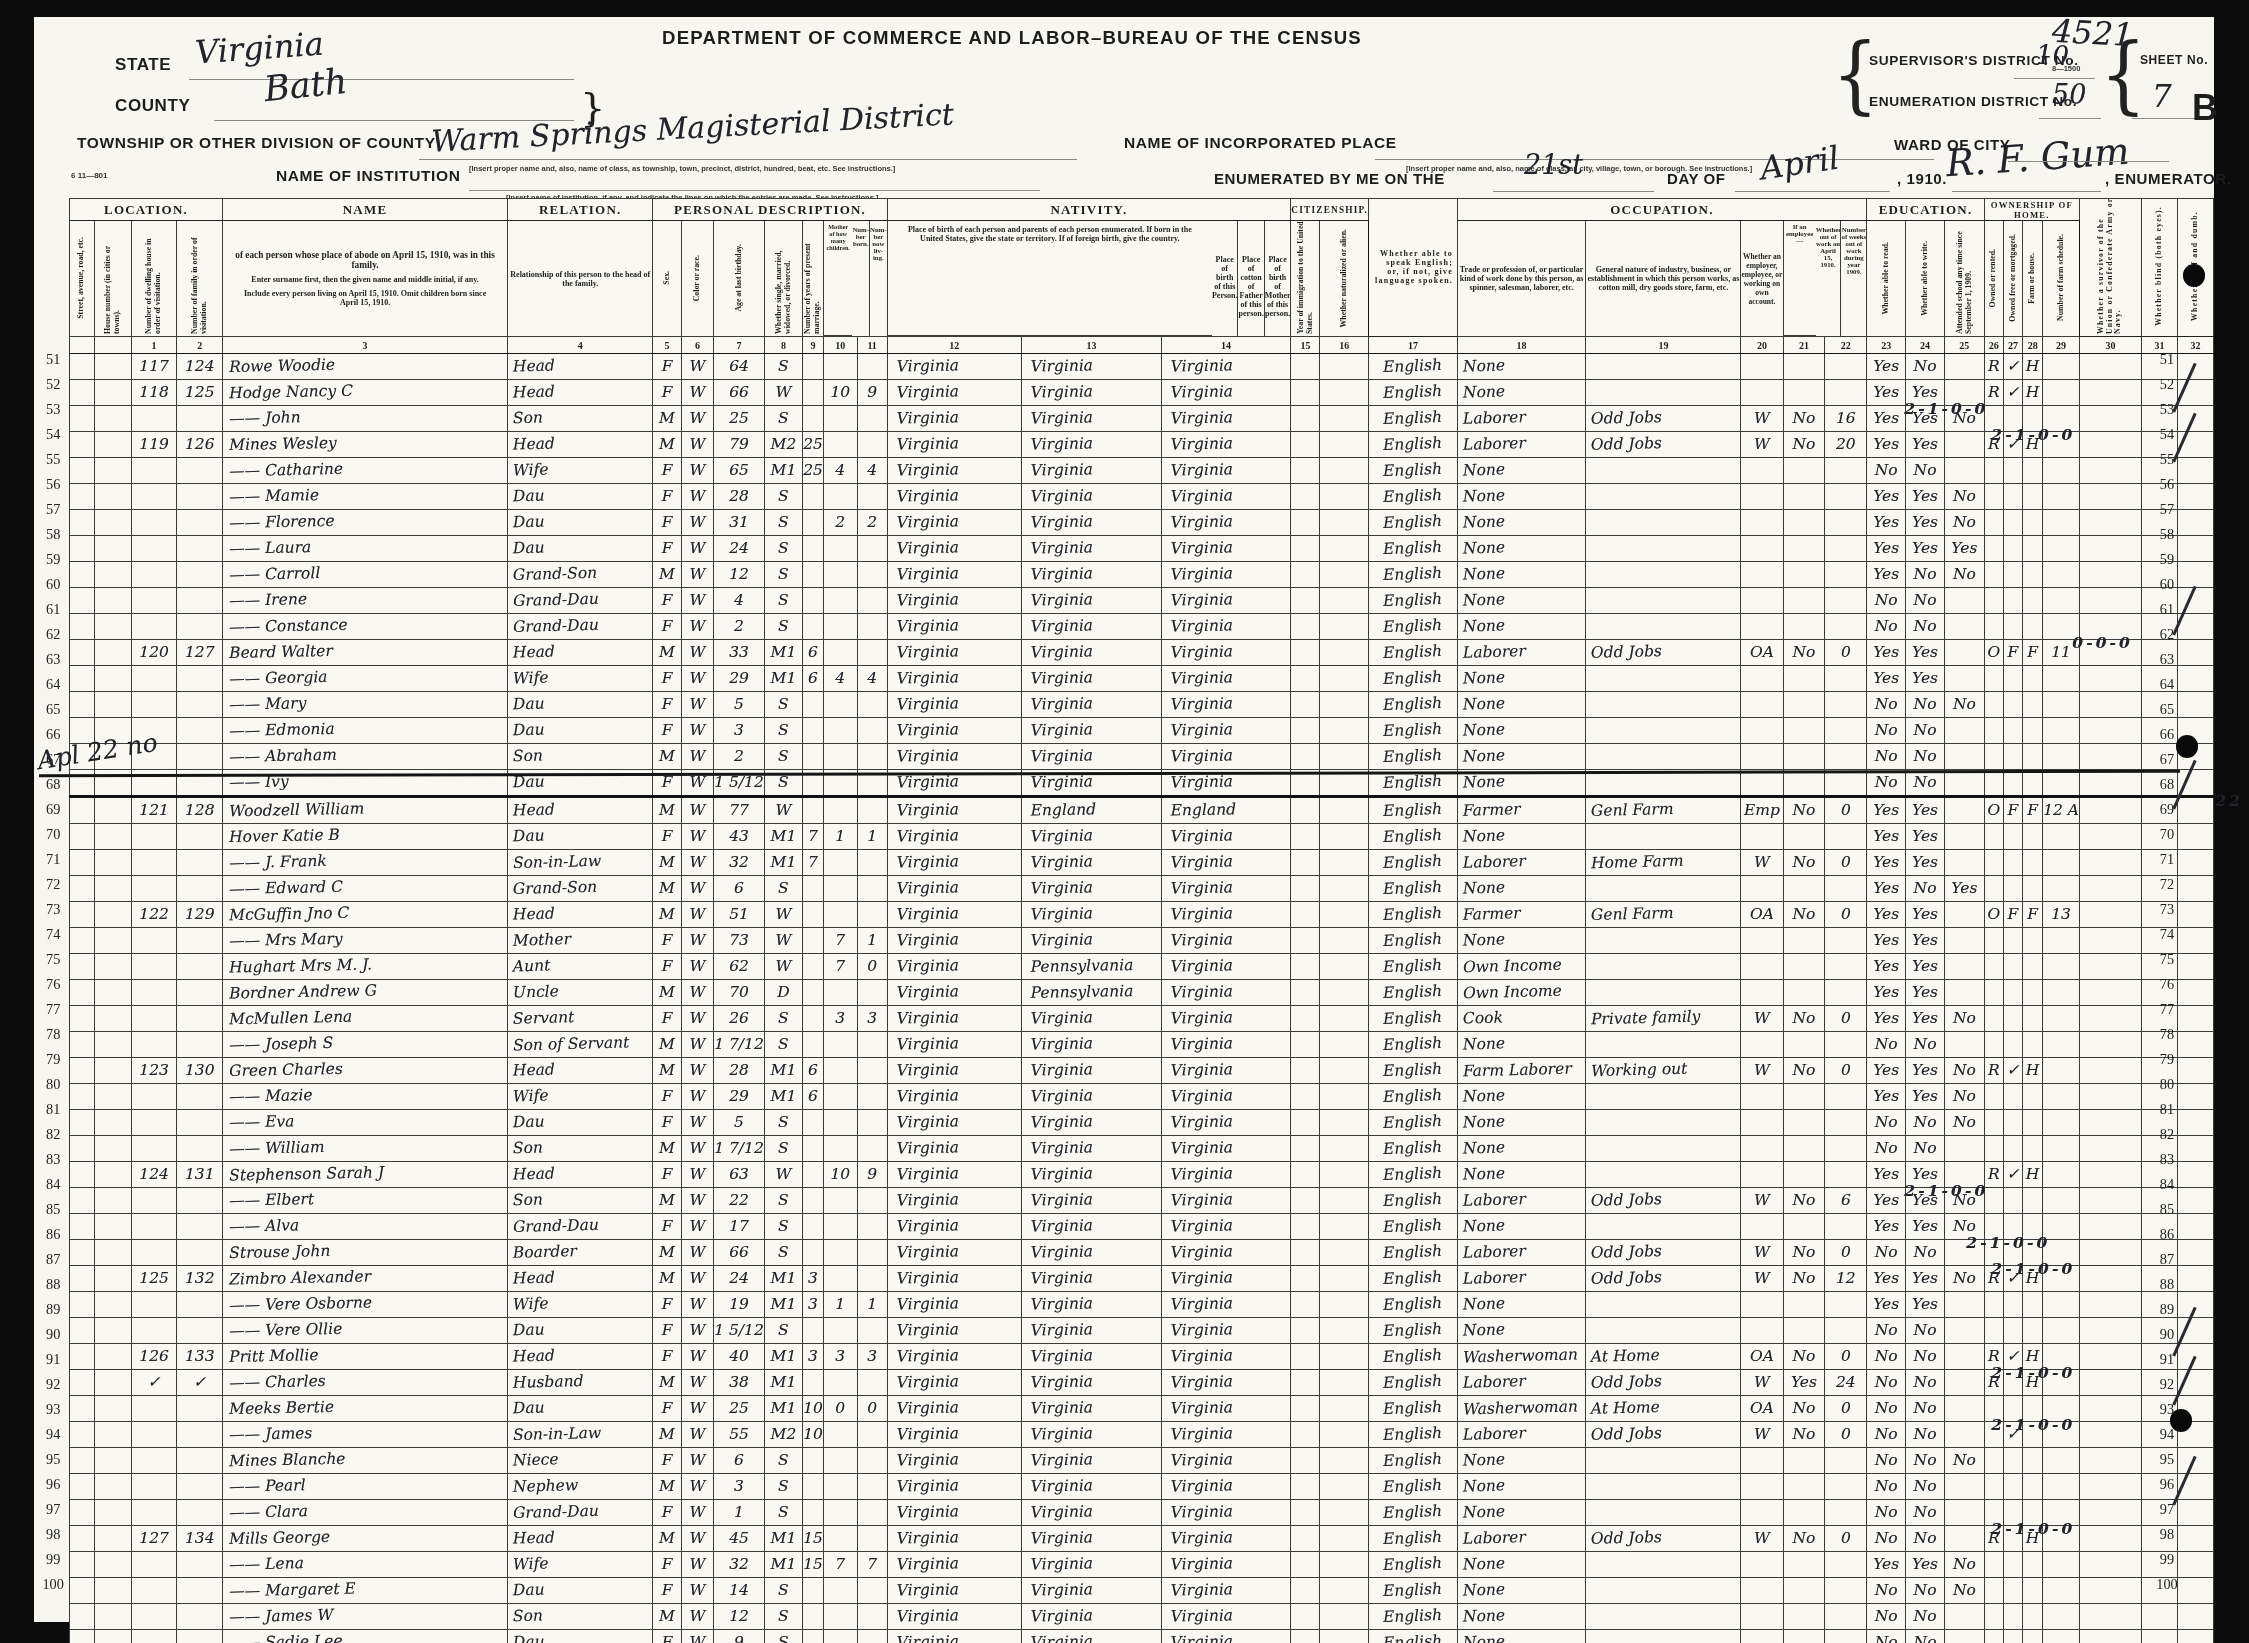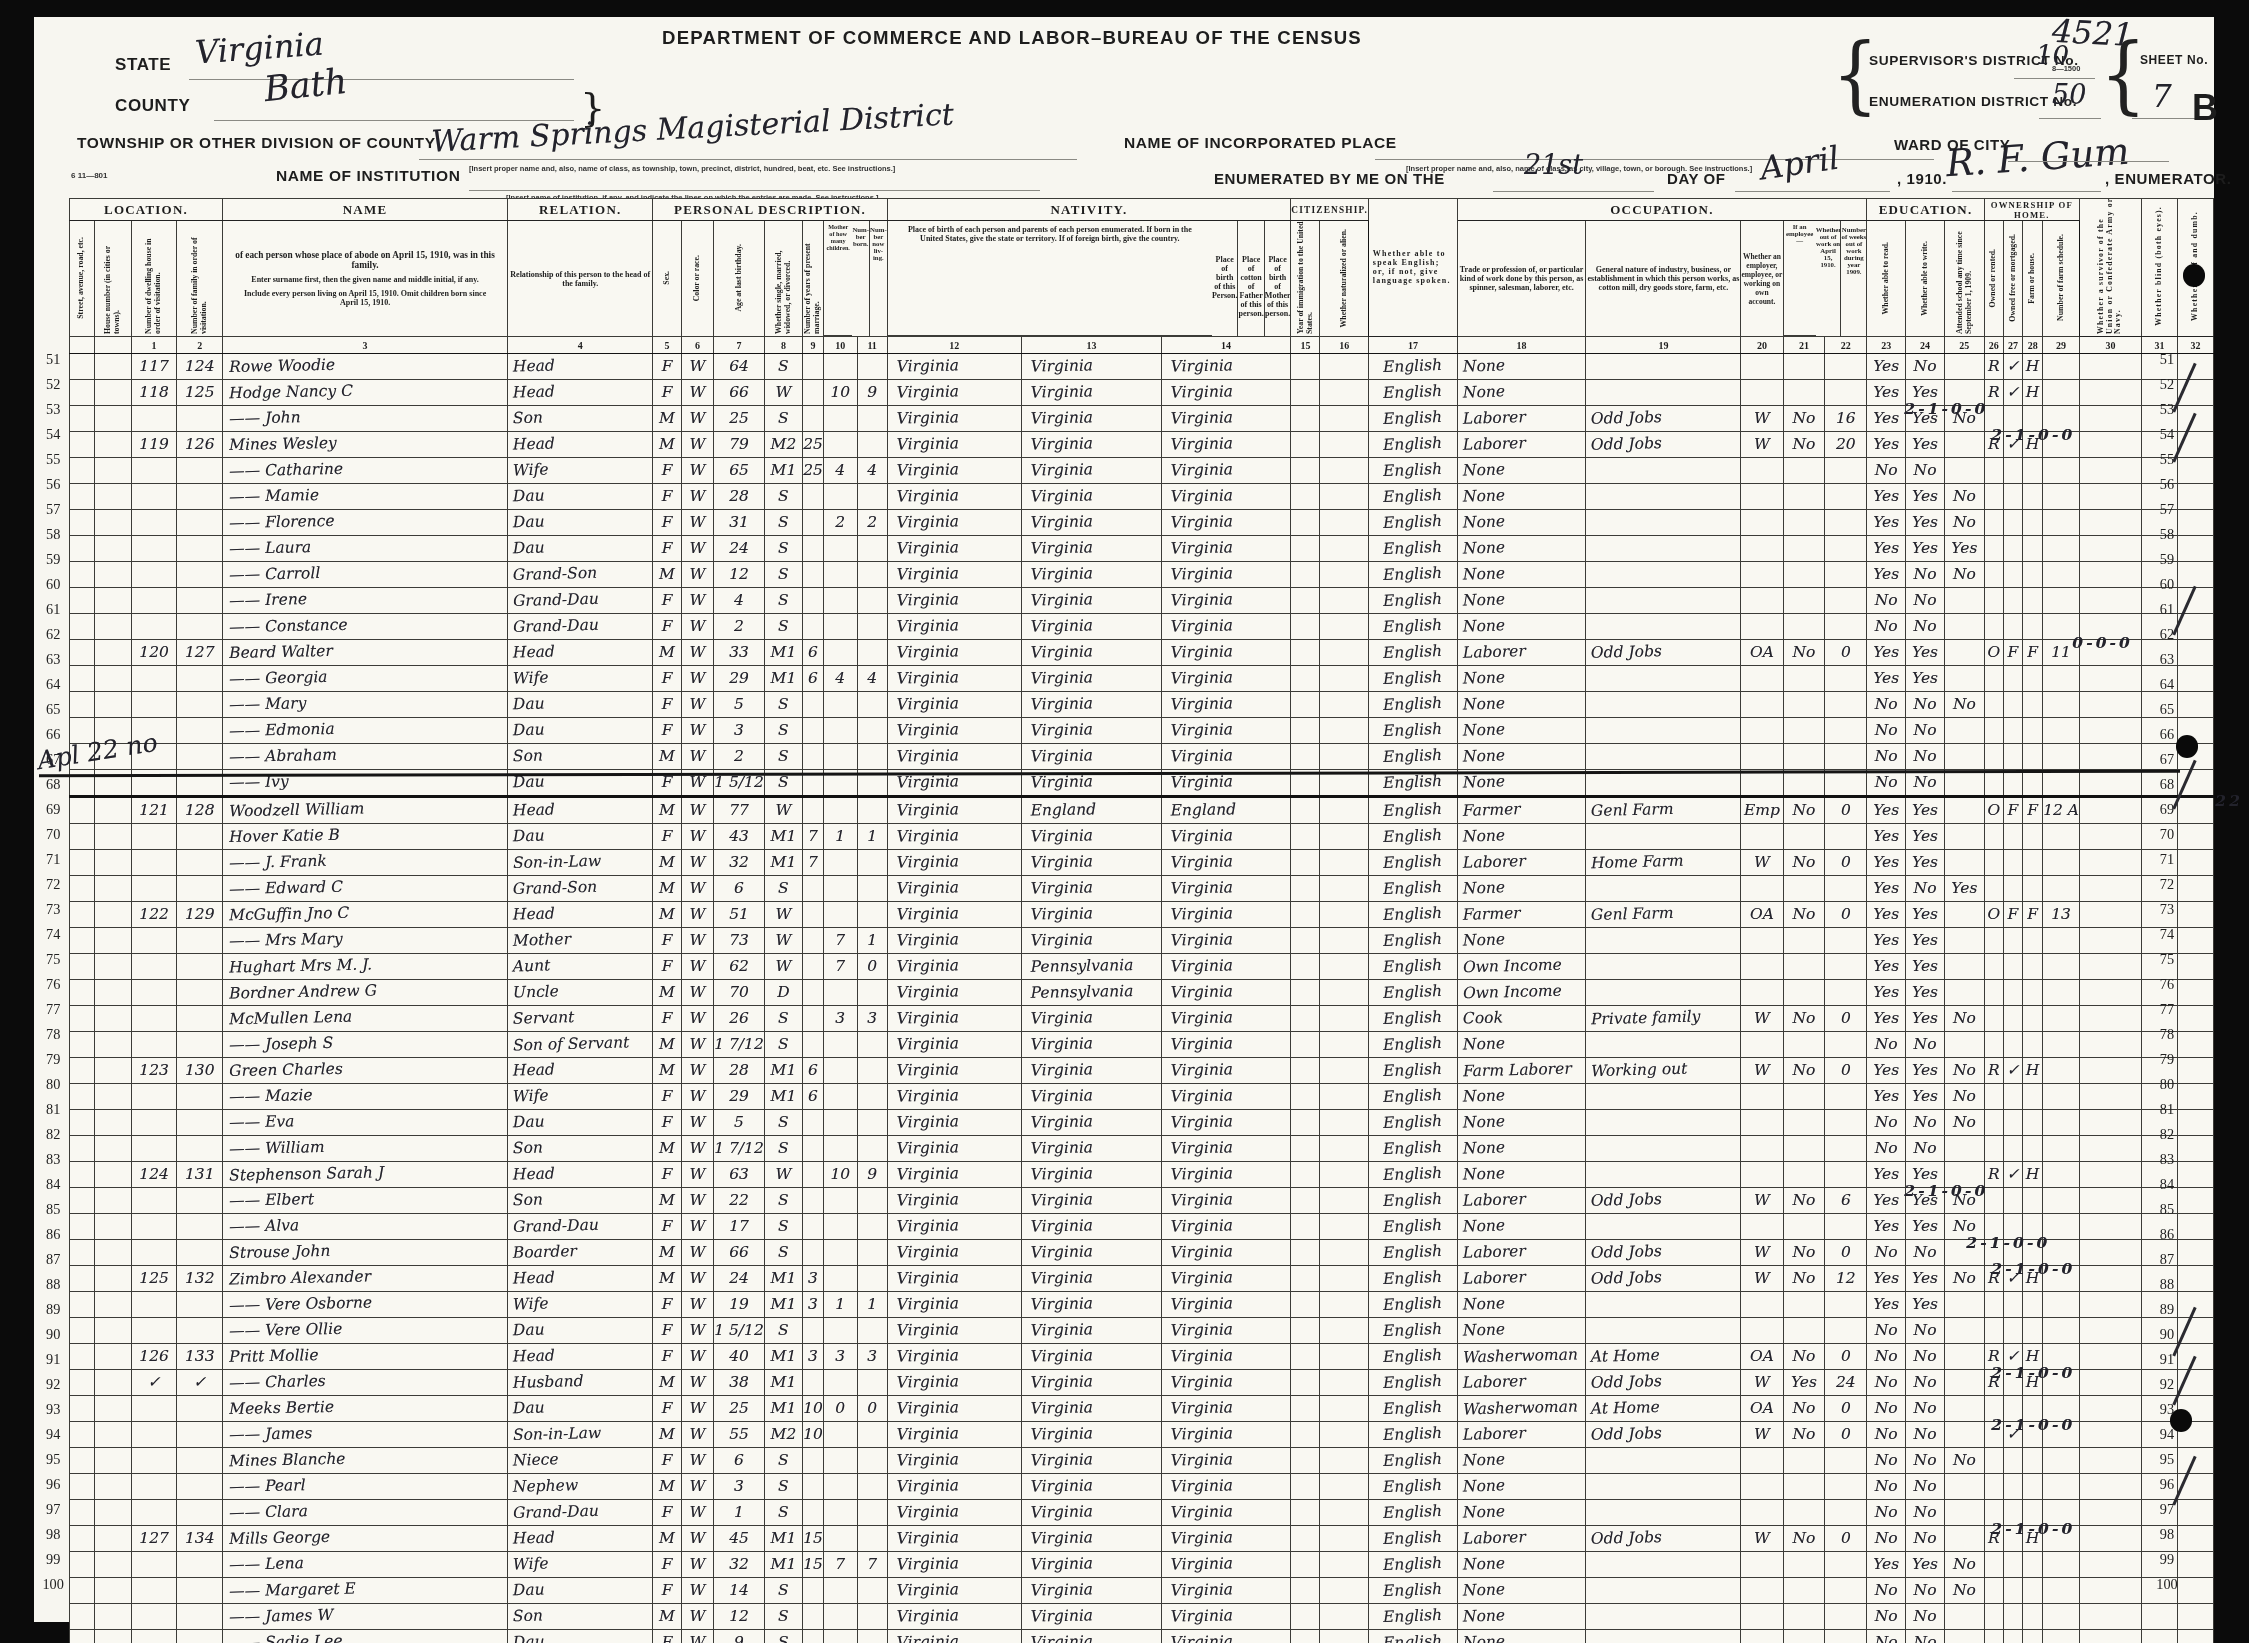--- a/index.html
+++ b/index.html
@@ -174,21 +174,21 @@
         <col style="width:22.4px">
     </colgroup>
     <thead>
       <tr class="gr">
         <th colspan="4">LOCATION.</th>
         <th class="hL">NAME</th>
         <th class="hL">RELATION.</th>
         <th colspan="7" class="hL">PERSONAL DESCRIPTION.</th>
         <th colspan="3" class="hL">NATIVITY.</th>
         <th colspan="2" class="hL" style="font-size:9.3px;">CITIZENSHIP.</th>
-        <th rowspan="2" class="vth hL"><div class="vt" style="writing-mode:horizontal-tb;transform:none;font-size:8px;max-height:none;white-space:normal;padding:5px 3.7px;">Whether able to speak English; or, if not, give language spoken.</div></th>
+        <th rowspan="2" class="vth hL"><div class="vt" style="writing-mode:horizontal-tb;transform:none;font-size:8px;max-height:none;white-space:normal;padding:5px 3.7px;text-align:right;">Whether able to speak English; or, if not, give language spoken.</div></th>
         <th colspan="5" class="hL">OCCUPATION.</th>
         <th colspan="3" class="hL">EDUCATION.</th>
         <th colspan="4" class="hL" style="font-size:8.7px;">OWNERSHIP OF HOME.</th>
         <th rowspan="2" class="vth hL tallvt"><div class="vt">Whether a survivor of the Union or Confederate Army or Navy.</div></th>
         <th rowspan="2" class="vth tallvt"><div class="vt">Whether blind (both eyes).</div></th>
         <th rowspan="2" class="vth tallvt"><div class="vt">Whether deaf and dumb.</div></th>
       </tr>
       <tr class="dr">
         <th class="vth"><div class="vt">Street, avenue, road, etc.</div></th>
         <th class="vth"><div class="vt">House number (in cities or towns).</div></th>

